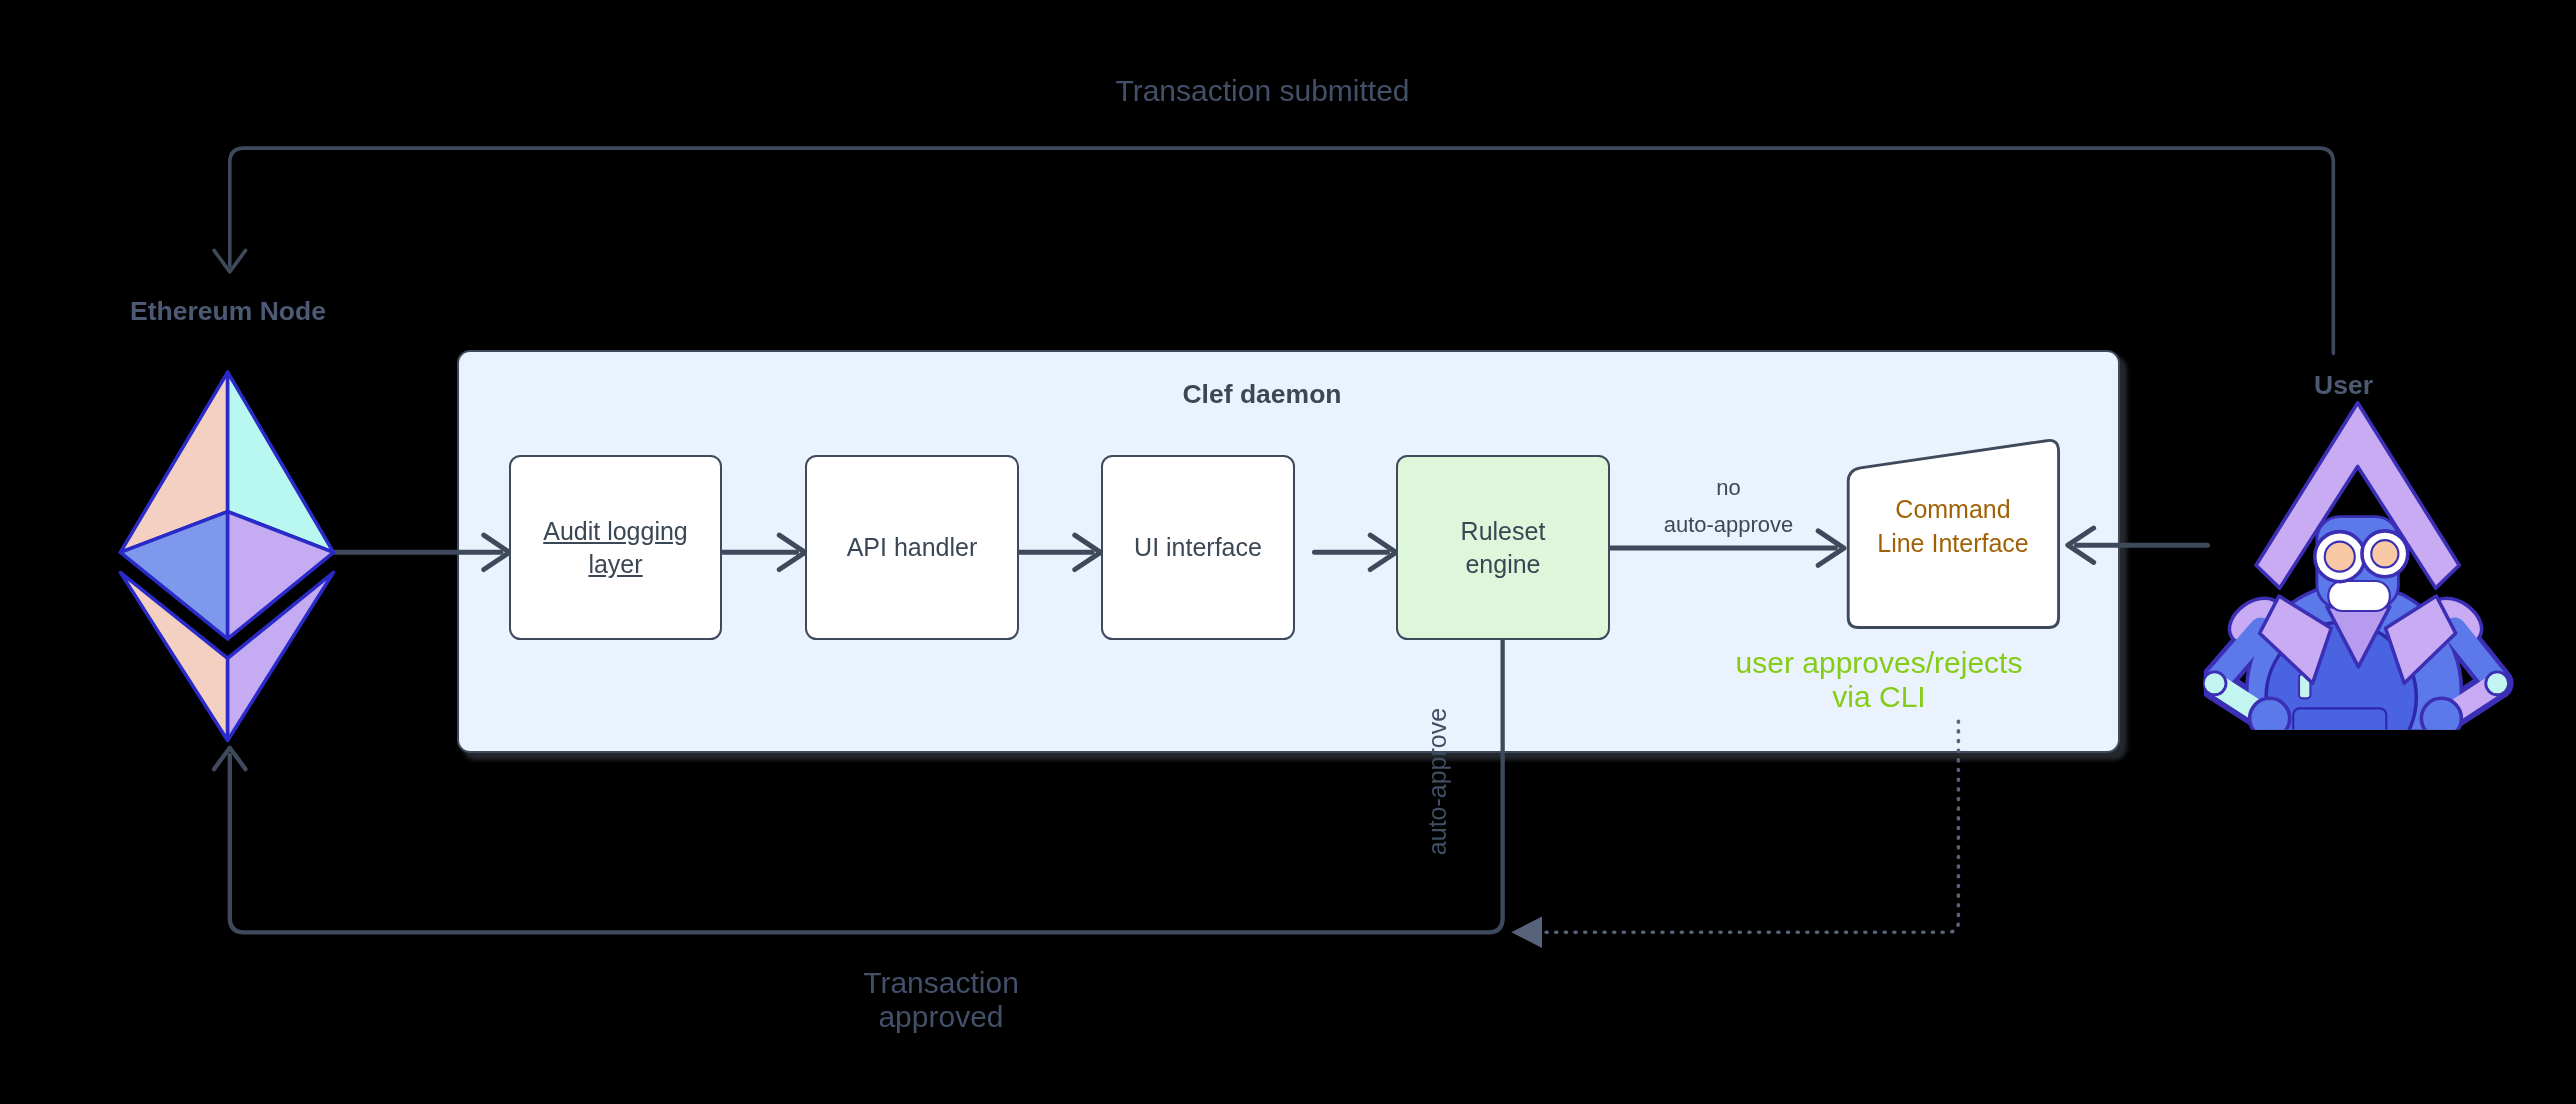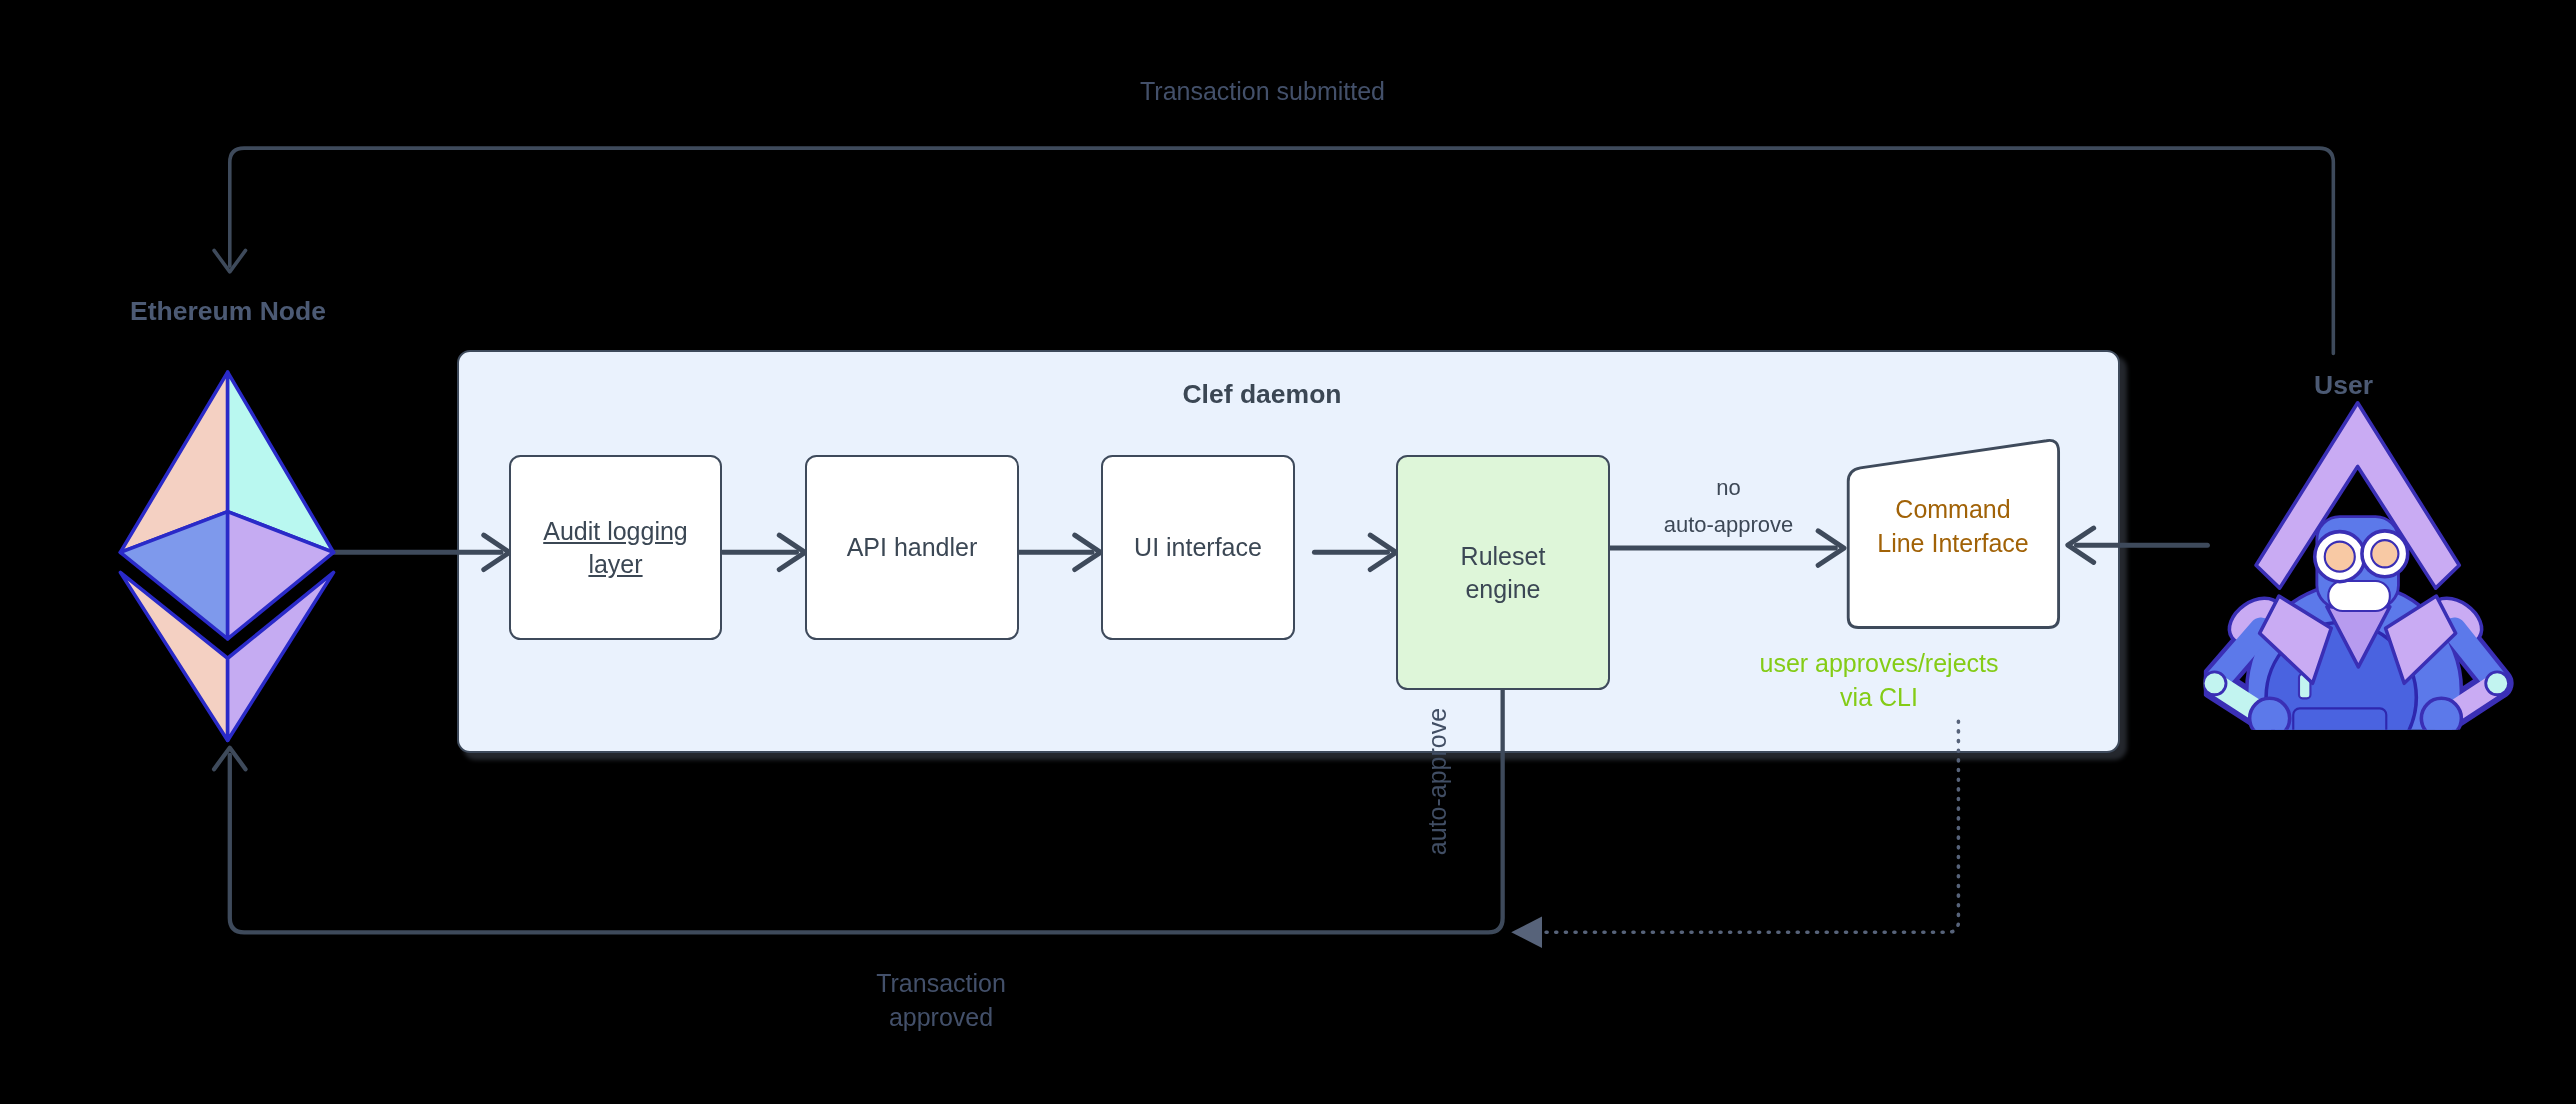--- a/index.html
+++ b/index.html
@@ -23,27 +23,27 @@
   .node-box{
     display:flex;flex-direction:column;align-items:center;justify-content:center;
     background:#fff;border:2.1px solid #3e4a5b;border-radius:11.4px;
     box-sizing:border-box;z-index:3;
     font-size:25px;line-height:33px;color:#3b4754;text-align:center;
   }
   .box--green{background:#def6d9;}
   .box-audit  {left:509px; top:455px;width:213px;height:185px;text-decoration:underline;}
   .box-api    {left:805px;top:455px;width:214px;height:185px;}
   .box-ui     {left:1101px;top:455px;width:194px;height:185px;}
-  .box-ruleset{left:1396px;top:455px;width:214px;height:235px;}
+  .box-ruleset{left:1396px;top:455px;width:214px;height:185px;}
   .cli-text{
     left:1848px;top:492px;width:210px;z-index:3;
     font-size:25px;line-height:34px;color:#a16207;text-align:center;
   }
   
-  .edge-label{font-size:25px;line-height:34px;color:#43506a;text-align:center;z-index:3;}
+  .edge-label{font-size:30px;line-height:34px;color:#43506a;text-align:center;z-index:3;}
   .node-label{font-size:26.5px;font-weight:bold;color:#4c5a74;text-align:center;z-index:3;}
   .lbl-tx-submitted{left:1062px;top:74px;width:401px;}
   .lbl-eth-node{left:49px;top:296px;width:358px;}
   .lbl-user{left:2236px;top:370px;width:215px;}
   .lbl-no-auto{left:1621px;top:469px;width:215px;font-size:22px;line-height:37px;color:#3d4856;}
   .lbl-user-approves{left:1700px;top:646px;width:358px;color:#84cc16;}
   .lbl-tx-approved{left:762px;top:966px;width:358px;}
   .lbl-auto-approve{
     left:1330px;top:767px;width:215px;text-align:center;
     font-size:25px;color:#414e64;transform:rotate(-90deg);z-index:3;

